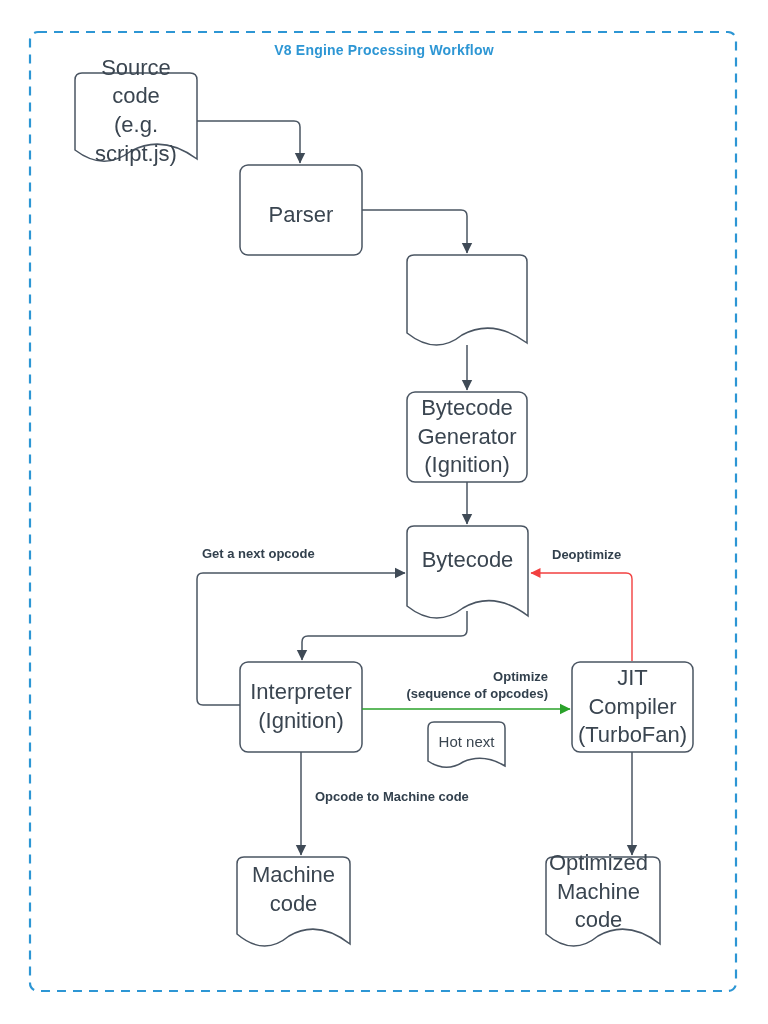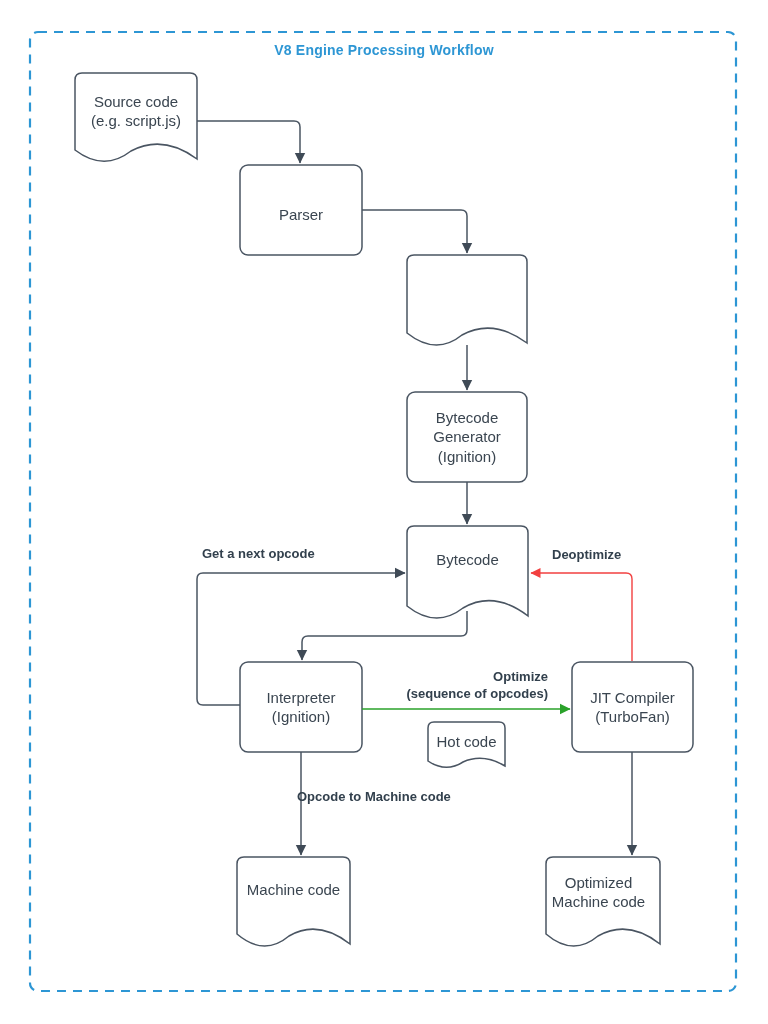--- a/index.html
+++ b/index.html
@@ -24,21 +24,21 @@
     letter-spacing: 0.2px;
   }
   .node-label {
     position: absolute;
     display: flex;
     align-items: center;
     justify-content: center;
     text-align: center;
     white-space: pre-line;
     color: #3a4550;
-    font-size: 15px;
+    font-size: 22px;
     line-height: 1.3;
   }
   .node-label.small { font-size: 15px; }
   .edge-label {
     position: absolute;
     font-weight: bold;
     font-size: 13px;
     color: #32404d;
     white-space: pre-line;
     line-height: 1.3;
@@ -94,24 +94,24 @@
 (e.g. script.js)</div>
   <div class="node-label" style="left:240px; top:165px; width:122px; height:100px;">Parser</div>
   <div class="node-label" style="left:407px; top:392px; width:120px; height:90px;">Bytecode
 Generator
 (Ignition)</div>
   <div class="node-label" style="left:407px; top:528px; width:121px; height:64px;">Bytecode</div>
   <div class="node-label" style="left:240px; top:662px; width:122px; height:90px;">Interpreter
 (Ignition)</div>
   <div class="node-label" style="left:572px; top:662px; width:121px; height:90px;">JIT Compiler
 (TurboFan)</div>
-  <div class="node-label small" style="left:428px; top:722px; width:77px; height:40px;">Hot code</div>
+  <div class="node-label small" style="left:428px; top:722px; width:77px; height:40px;">Hot next</div>
   <div class="node-label" style="left:237px; top:858px; width:113px; height:64px;">Machine code</div>
   <div class="node-label" style="left:546px; top:858px; width:105px; height:68px;">Optimized
 Machine code</div>
 
   <div class="edge-label" style="left:202px; top:546px;">Get a next opcode</div>
   <div class="edge-label" style="left:552px; top:547px;">Deoptimize</div>
   <div class="edge-label center" style="left:386px; top:669px; width:162px;">Optimize
 (sequence of opcodes)</div>
-  <div class="edge-label" style="left:297px; top:789px;">Opcode to Machine code</div>
+  <div class="edge-label" style="left:315px; top:789px;">Opcode to Machine code</div>
 
 </div>
 
 </body></html>

